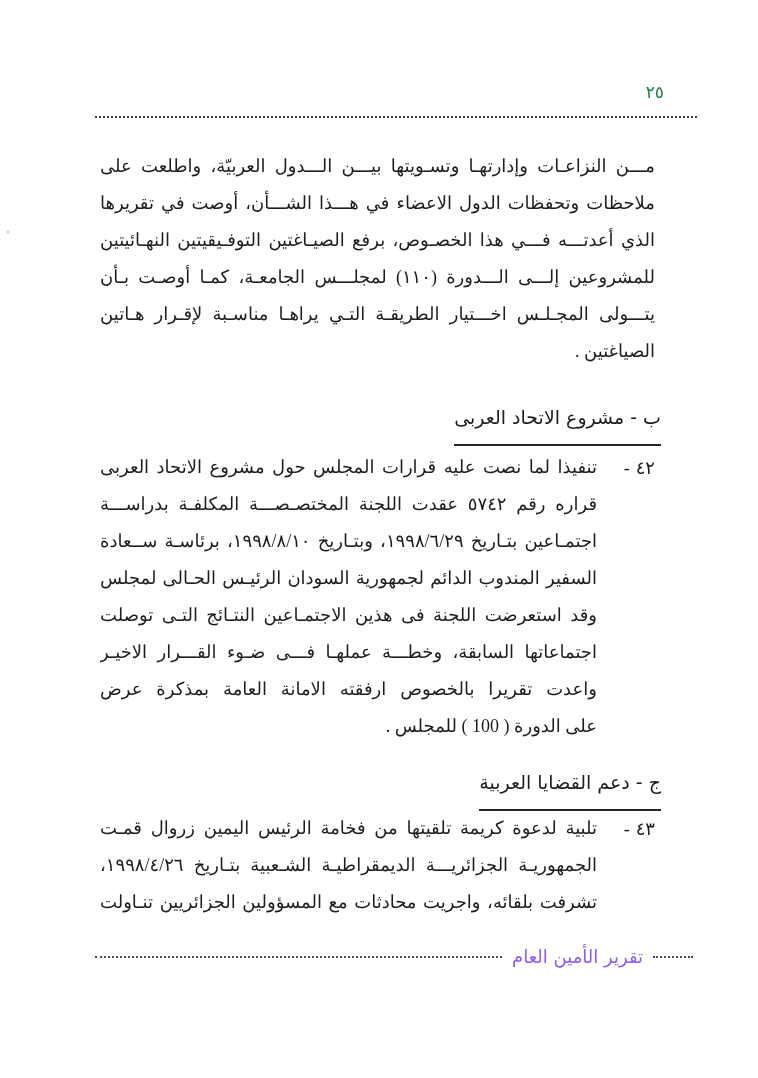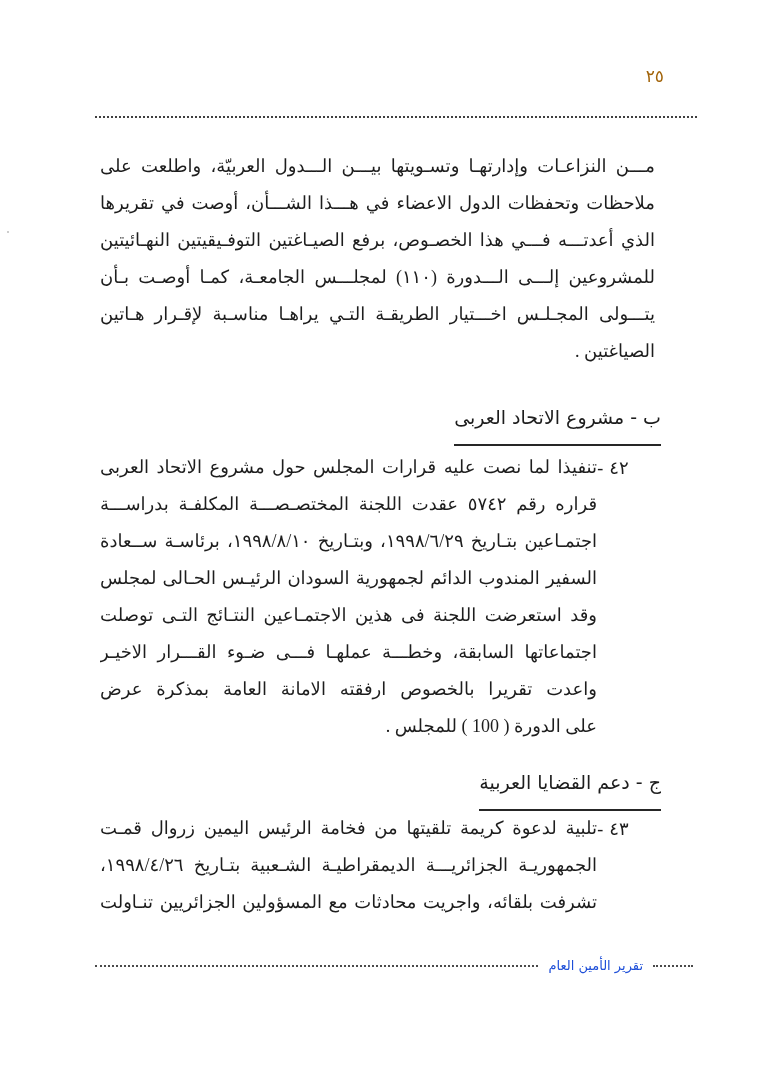--- a/index.html
+++ b/index.html
@@ -7,22 +7,22 @@
     position:relative;
     width:758px;height:1078px;
     margin:0 auto;
     background:#ffffff;
     font-family:"DejaVu Sans",sans-serif;
     direction:rtl;
     color:#1d1d1d;
     overflow:hidden;
   }
   .page-number{
-    position:absolute;top:66px;right:94px;
-    font-size:17px;letter-spacing:2px;color:#a16207;
+    position:absolute;top:82px;right:94px;
+    font-size:17px;letter-spacing:2px;color:#15803d;
   }
   .rule-dotted{
     position:absolute;height:0;
     border-top:2px dotted #3f3f3f;
   }
   .header-rule{top:116px;left:95px;width:602px;}
   .para{
     position:absolute;right:103px;width:555px;
     font-size:18px;line-height:37px;
   }
@@ -43,35 +43,35 @@
   .heading-c{top:769px;}
   .list-item{
     position:absolute;right:103px;width:555px;
     display:flex;align-items:flex-start;
     font-size:18px;line-height:37px;
   }
   .item42{top:449px;}
   .item43{top:810px;}
   .item-number{
     width:58px;flex:0 0 58px;
-    text-align:left;white-space:nowrap;
+    text-align:right;white-space:nowrap;
   }
   .item-body{flex:1;min-width:0;}
   .footer{
     position:absolute;top:946px;left:95px;right:65px;
     display:flex;align-items:center;
   }
   .footer .dash{height:0;border-top:2px dotted #4a4a4a;}
   .footer .dash-short{flex:0 0 40px;}
   .footer .dash-long{flex:1;}
   .footer-stamp{
     flex:0 0 auto;
-    margin:12px 10px;
-    font-size:13px;
-    color:#1d4ed8;
+    margin:0 10px;
+    font-size:18px;
+    color:#8b5cf6;
     letter-spacing:2px;
     filter:blur(0.4px);
     white-space:nowrap;
   }
   .speck{
     position:absolute;left:7px;top:231px;width:2px;height:2px;
     background:#bdbdbd;border-radius:50%;
   }
 </style>
 </head>

